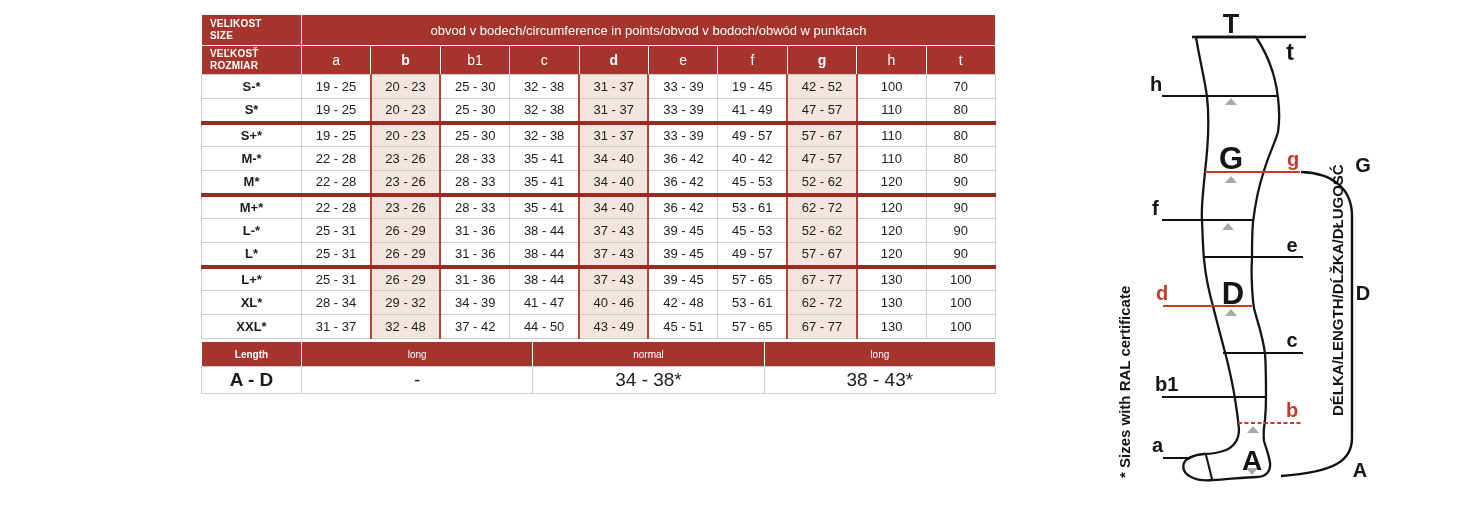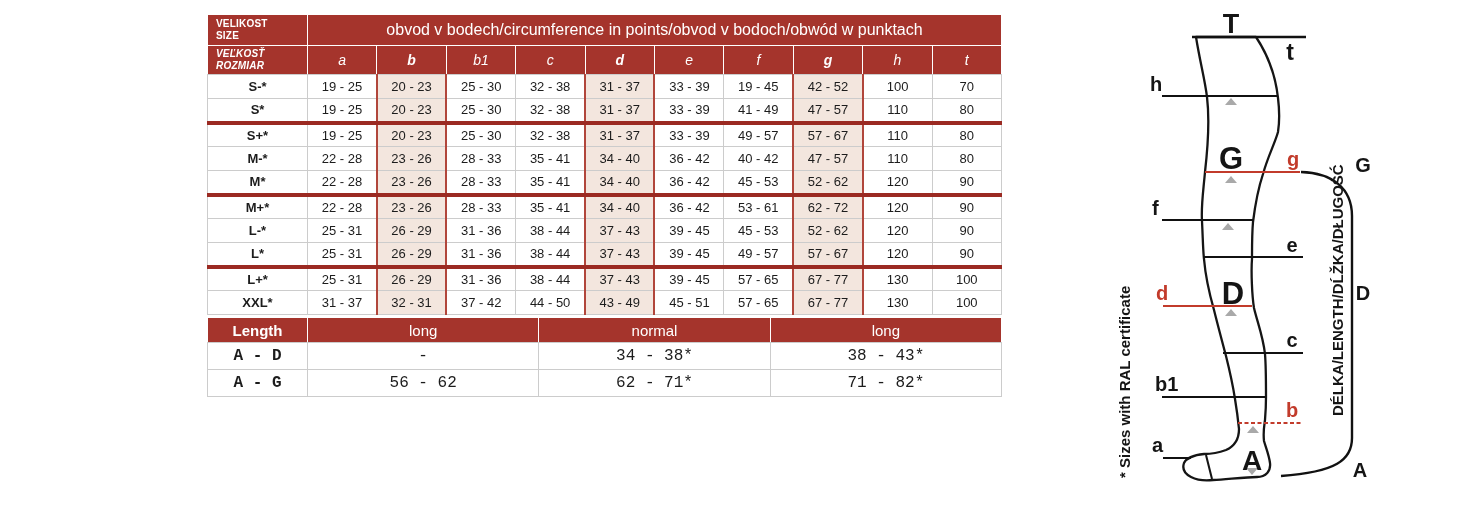--- a/index.html
+++ b/index.html
@@ -4,42 +4,42 @@
 <style>
   :root{
     --header-red:#a5342c; --sep-red:#9b2a22; --hl-bg:#f3e6de;
     --hl-border:#b1463b; --dia-red:#c23b2b; --grid:#cccccc; --ink:#1c1c1c;
   }
   html,body{margin:0;padding:0;}
   body{
     width:1467px;height:526px;position:relative;background:#fff;
     font-family:"Liberation Sans",sans-serif;color:var(--ink);overflow:hidden;
   }
-  .tables{position:absolute;left:175px;top:14px;width:795px;padding-left:32px;}
+  .tables{position:absolute;left:169px;top:14px;width:795px;padding-left:32px;}
   table{border-collapse:collapse;table-layout:fixed;width:100%;}
   col.c-size{width:100px;}
   th,td{padding:0;text-align:center;vertical-align:middle;overflow:hidden;white-space:nowrap;}
   thead th{background:var(--header-red);color:#fff;font-weight:400;border:1px dotted rgba(255,255,255,.72);}
   .st .hdr1{height:31px;}
-  .st .hdr2{height:29px;font-style:italic;}
+  .st .hdr2{height:29px;}
   .corner{text-align:left;padding-left:8px;font-size:10px;font-weight:700;line-height:1.25;letter-spacing:.2px;}
-  .title{font-size:16px;}
+  .title{font-size:13px;}
   .letter{font-size:14px;}
   .hlh{font-weight:700;}
   .st tbody tr{height:24px;}
   .st tbody th,.st tbody td{border:1px solid var(--grid);font-size:13px;background:#fff;}
   .st tbody th.size{font-weight:700;}
   .st td.hl{background:var(--hl-bg);border-left:2px solid var(--hl-border);border-right:2px solid var(--hl-border);}
   .st tr.gstart th,.st tr.gstart td{border-top:4px solid var(--sep-red);}
   .lt{margin-top:2px;}
   .lt thead tr{height:25px;}
-  .lt thead th{font-size:15px;}
+  .lt thead th{font-size:10px;}
   .lt thead th.lfirst{font-weight:700;}
   .lt tbody tr{height:27px;}
-  .lt tbody th,.lt tbody td{border:1px solid var(--grid);font-size:16px;background:#fff;font-family:Liberation Mono, monospace;}
+  .lt tbody th,.lt tbody td{border:1px solid var(--grid);font-size:19px;background:#fff;}
   .lt tbody th{font-weight:700;}
   .diagram{position:absolute;left:1100px;top:0;}
   svg text{font-family:"Liberation Sans",sans-serif;font-weight:700;fill:#151515;}
   svg text.red-t{fill:var(--dia-red);}
 </style>
 </head>
 <body>
 
 <div class="stage">
 
@@ -195,23 +195,36 @@
             <td>31 - 36</td>
             <td>38 - 44</td>
             <td class="hl">37 - 43</td>
             <td>39 - 45</td>
             <td>57 - 65</td>
             <td class="hl">67 - 77</td>
             <td>130</td>
             <td>100</td>
           </tr>
           <tr>
+            <th class="size">XL*</th>
+            <td>28 - 34</td>
+            <td class="hl">29 - 32</td>
+            <td>34 - 39</td>
+            <td>41 - 47</td>
+            <td class="hl">40 - 46</td>
+            <td>42 - 48</td>
+            <td>53 - 61</td>
+            <td class="hl">62 - 72</td>
+            <td>130</td>
+            <td>100</td>
+          </tr>
+          <tr>
             <th class="size">XXL*</th>
             <td>31 - 37</td>
-            <td class="hl">32 - 31</td>
+            <td class="hl">32 - 48</td>
             <td>37 - 42</td>
             <td>44 - 50</td>
             <td class="hl">43 - 49</td>
             <td>45 - 51</td>
             <td>57 - 65</td>
             <td class="hl">67 - 77</td>
             <td>130</td>
             <td>100</td>
           </tr>
         </tbody>
@@ -230,26 +243,20 @@
             <th>normal</th>
             <th>long</th>
           </tr>
         </thead>
         <tbody>
           <tr>
             <th>A - D</th>
             <td>-</td>
             <td>34 - 38*</td>
             <td>38 - 43*</td>
-          </tr>
-          <tr>
-            <th>A - G</th>
-            <td>56 - 62</td>
-            <td>62 - 71*</td>
-            <td>71 - 82*</td>
           </tr>
         </tbody>
       </table>
   </div>
 
   <svg class="diagram" width="367" height="526" viewBox="0 0 367 526" xmlns="http://www.w3.org/2000/svg">
 
     <path d="M96,37 C100,62 105,80 107,97 C110,122 108,146 105,172
          C103,194 101,206 102,221 C103,242 103,250 104,259
          C106,282 110,296 114,310 C118,326 122,341 126,356

